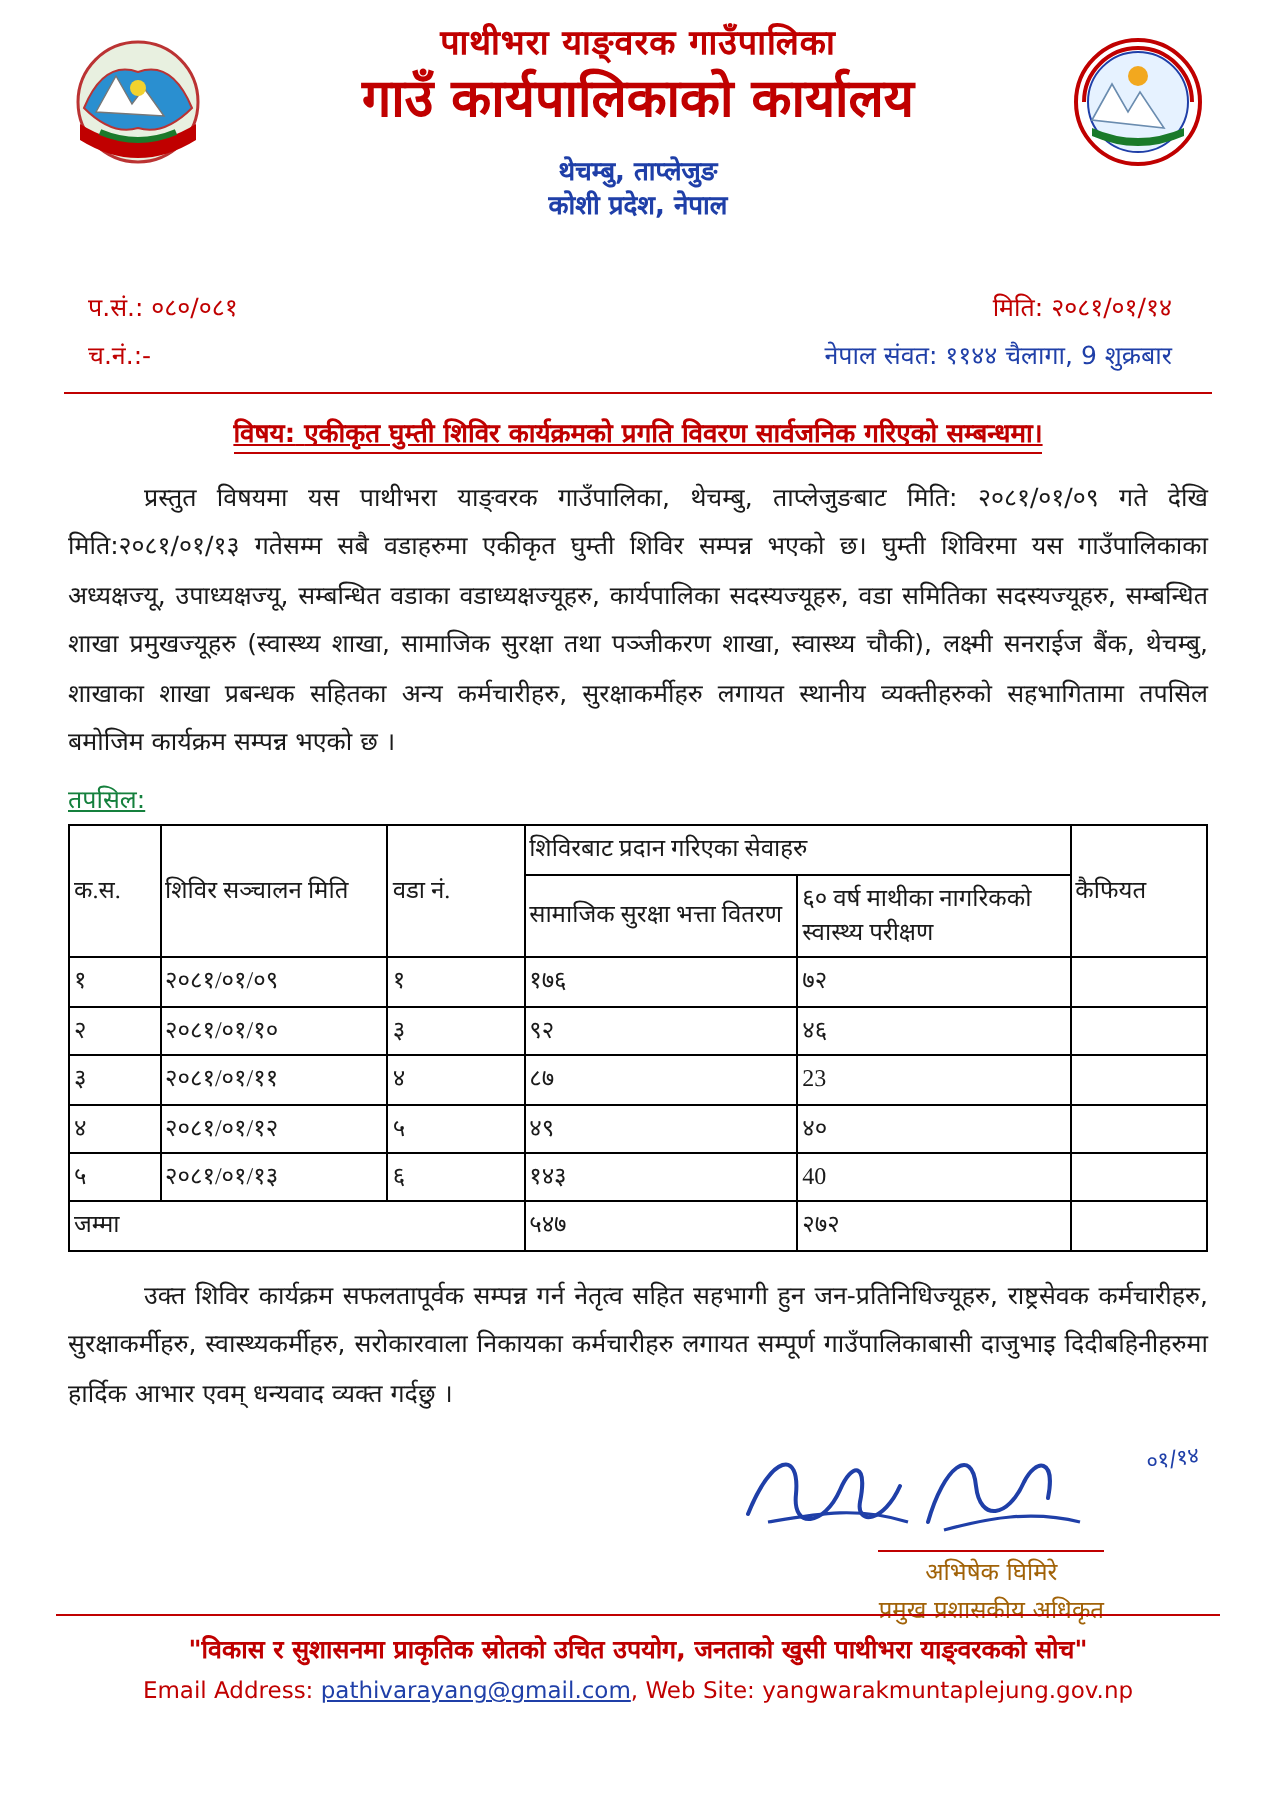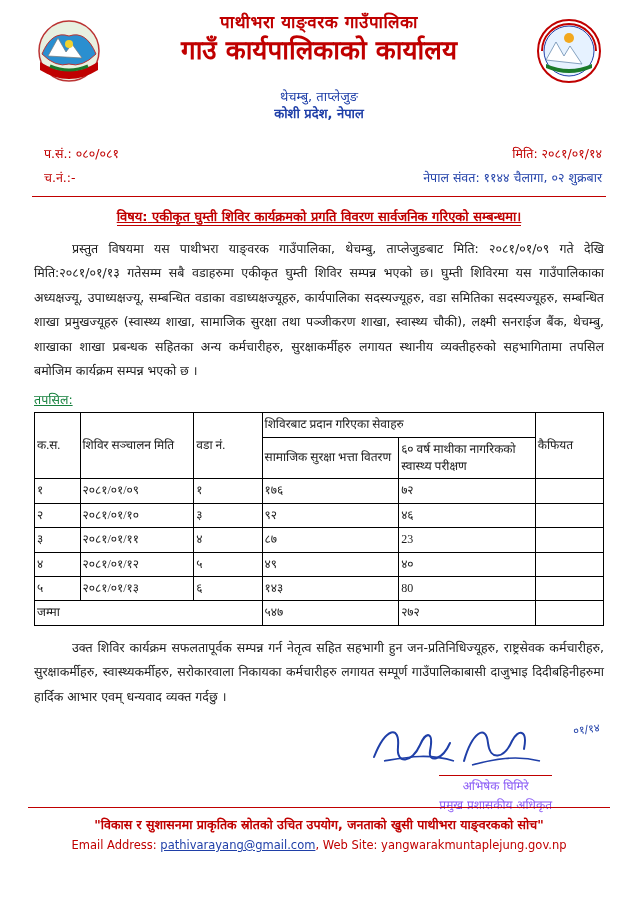--- a/index.html
+++ b/index.html
@@ -49,42 +49,42 @@
   }
   .org-line2 {
     color: #c00000;
     font-weight: bold;
     font-size: 26px;
     line-height: 1.25;
     margin-top: 2px;
   }
   .org-line3 {
     color: #1f3fa8;
-    font-weight: normal;
+    font-weight: bold;
     font-size: 13px;
     line-height: 1.35;
-    margin-top: 21px;
+    margin-top: 11px;
   }
   .org-line4 {
     color: #1f3fa8;
     font-weight: bold;
     font-size: 13px;
     line-height: 1.35;
   }
 
   
   .refrow {
     position: relative;
     height: 52px;
     margin-top: 6px;
     font-size: 12.5px;
     color: #c00000;
   }
   .ref-left { position: absolute; left: 16px; top: 0; line-height: 1.9; }
-  .ref-right { position: absolute; right: 8px; top: 0; text-align: right; line-height: 1.9; }
+  .ref-right { position: absolute; right: 24px; top: 0; text-align: right; line-height: 1.9; }
   .ref-right .blue { color: #1f3fa8; }
 
   .hr {
     border: none;
     border-top: 1.5px solid #c00000;
     margin: 2px 4px 10px 4px;
   }
 
   
   .subject {
@@ -160,21 +160,21 @@
     font-size: 11px;
     color: #1f3fa8;
     transform: rotate(-8deg);
   }
   .sign-block {
     position: absolute;
     right: 58px;
     top: 56px;
     text-align: center;
     font-size: 12px;
-    color: #8b5cf6;
+    color: #a16207;
     line-height: 1.6;
   }
   .sign-name { border-top: 1px solid #c00000; padding-top: 1px; }
 
   
   .footer {
     position: absolute;
     left: 28px;
     right: 28px;
     bottom: 58px;
@@ -235,21 +235,21 @@
     <div class="org-line4">कोशी प्रदेश, नेपाल</div>
   </div>
 
   <div class="refrow">
     <div class="ref-left">
       <div>प.सं.: ०८०/०८१</div>
       <div>च.नं.:-</div>
     </div>
     <div class="ref-right">
       <div>मिति: २०८१/०१/१४</div>
-      <div class="blue">नेपाल संवत: ११४४ चैलागा, ०२ शुक्रबार</div>
+      <div class="blue">नेपाल संवत: ११४४ चैलागा, 9 शुक्रबार</div>
     </div>
   </div>
 
   <hr class="hr">
 
   <div class="subject">
     <span class="underline">
       <span>विषय:</span>
       <span>एकीकृत घुम्ती शिविर कार्यक्रमको प्रगति विवरण सार्वजनिक गरिएको सम्बन्धमा।</span>
     </span>
@@ -304,21 +304,21 @@
         <td>५</td>
         <td>४९</td>
         <td>४०</td>
         <td></td>
       </tr>
       <tr>
         <td>५</td>
         <td>२०८१/०१/१३</td>
         <td>६</td>
         <td>१४३</td>
-        <td>80</td>
+        <td>40</td>
         <td></td>
       </tr>
       <tr>
         <td colspan="3">जम्मा</td>
         <td>५४७</td>
         <td>२७२</td>
         <td></td>
       </tr>
     </tbody>
   </table>

